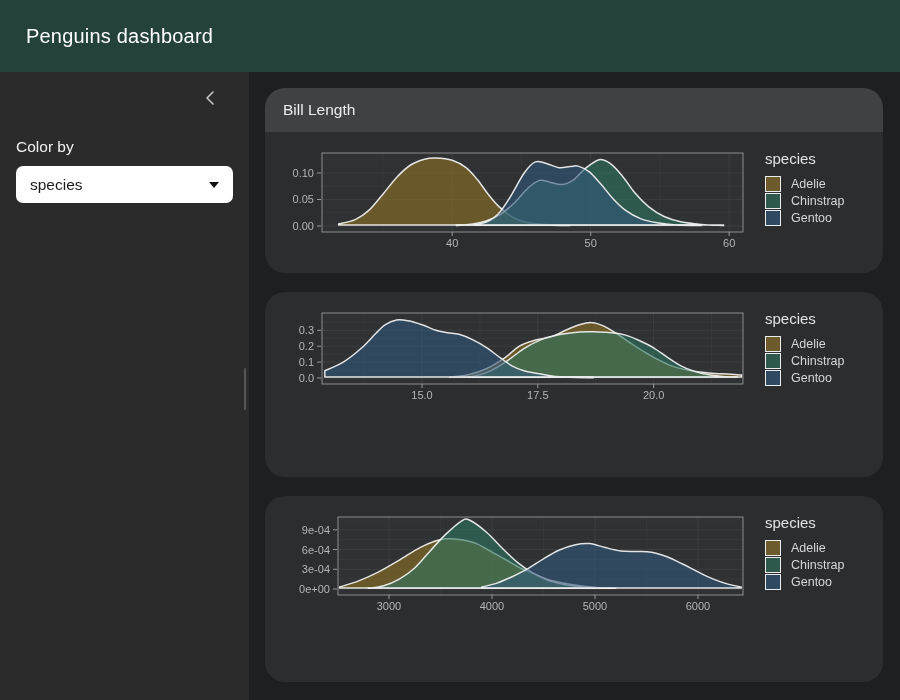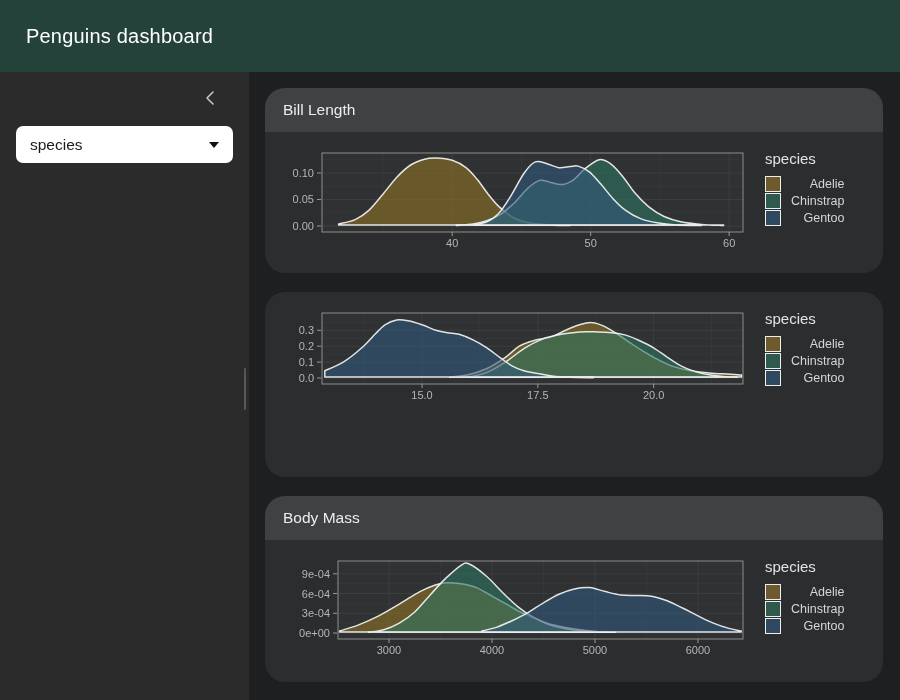--- a/index.html
+++ b/index.html
@@ -35,21 +35,21 @@
   .card{width:618px;background:#2c2d2f;border-radius:20px;overflow:hidden;flex:0 0 auto;}
   .card.h185{height:185px}.card.h186{height:186px}
   .card-header{height:44px;background:#3f4143;display:flex;align-items:center;padding:0 18px;}
   .card-title{color:#ededed;font-size:15.5px;font-weight:400;}
   .card-body{position:relative;height:141px;}
   svg.chart{position:absolute;left:0;top:13px;display:block;}
   svg.chart text{font-family:"Liberation Sans", sans-serif;font-size:11px;fill:#b5b5b5;}
   
   .legend{position:absolute;left:500px;top:18px;}
   .legend-title{color:#e2e2e2;font-size:15px;margin-bottom:9px;}
-  .legend-item{display:flex;align-items:center;margin-bottom:1px;justify-content:space-between;}
+  .legend-item{display:flex;align-items:center;margin-bottom:1px;}
   .legend-swatch{width:16px;height:16px;border:1px solid #ededed;box-sizing:border-box;flex:0 0 auto;}
   .legend-label{margin-left:10px;font-size:12.5px;color:#d6d6d6;white-space:nowrap;}
 </style>
 </head>
 <body>
 
 <div class="app">
   <div class="topbar">
     <div class="title">Penguins dashboard</div>
   </div>
@@ -58,20 +58,21 @@
     <div class="sidebar">
       <div class="collapse-row">
         <button class="collapse-btn">
           <span>
             <svg width="12" height="16" viewBox="0 0 12 16">
               <polyline points="9,2 3,8 9,14" fill="none" stroke="#c4c4c4" stroke-width="1.6" stroke-linecap="round" stroke-linejoin="round"></polyline>
             </svg>
           </span>
         </button>
       </div>
+      <div class="ctrl-label">Color by</div>
       <div class="select" role="combobox">
         <span class="sel-text">species</span>
         <span class="caret"></span>
       </div>
       <div class="resize-handle"></div>
     </div>
 
     <div class="main">
 
       <div class="card h185">
@@ -192,23 +193,20 @@
               </div>
               <div class="legend-item">
                 <span class="legend-swatch" style="background: rgb(46, 73, 96);"></span>
                 <span class="legend-label">Gentoo</span>
               </div>
             </div>
         </div>
       </div>
 
       <div class="card h186">
-        <div class="card-header">
-          <span class="card-title">Body Mass</span>
-        </div>
         <div class="card-body">
           <svg class="chart" width="618" height="112">
               <rect x="73" y="8" width="405" height="78" fill="#2f3133"></rect>
               <line x1="175.48601220752795" y1="8" x2="175.48601220752795" y2="86" stroke="#36383a" stroke-width="1"></line>
               <line x1="278.4870295015259" y1="8" x2="278.4870295015259" y2="86" stroke="#36383a" stroke-width="1"></line>
               <line x1="381.48804679552387" y1="8" x2="381.48804679552387" y2="86" stroke="#36383a" stroke-width="1"></line>
               <line x1="73" y1="70.13698630136986" x2="478" y2="70.13698630136986" stroke="#36383a" stroke-width="1"></line>
               <line x1="73" y1="50.41095890410959" x2="478" y2="50.41095890410959" stroke="#36383a" stroke-width="1"></line>
               <line x1="73" y1="30.684931506849317" x2="478" y2="30.684931506849317" stroke="#36383a" stroke-width="1"></line>
               <line x1="73" y1="10.958904109589042" x2="478" y2="10.958904109589042" stroke="#36383a" stroke-width="1"></line>

